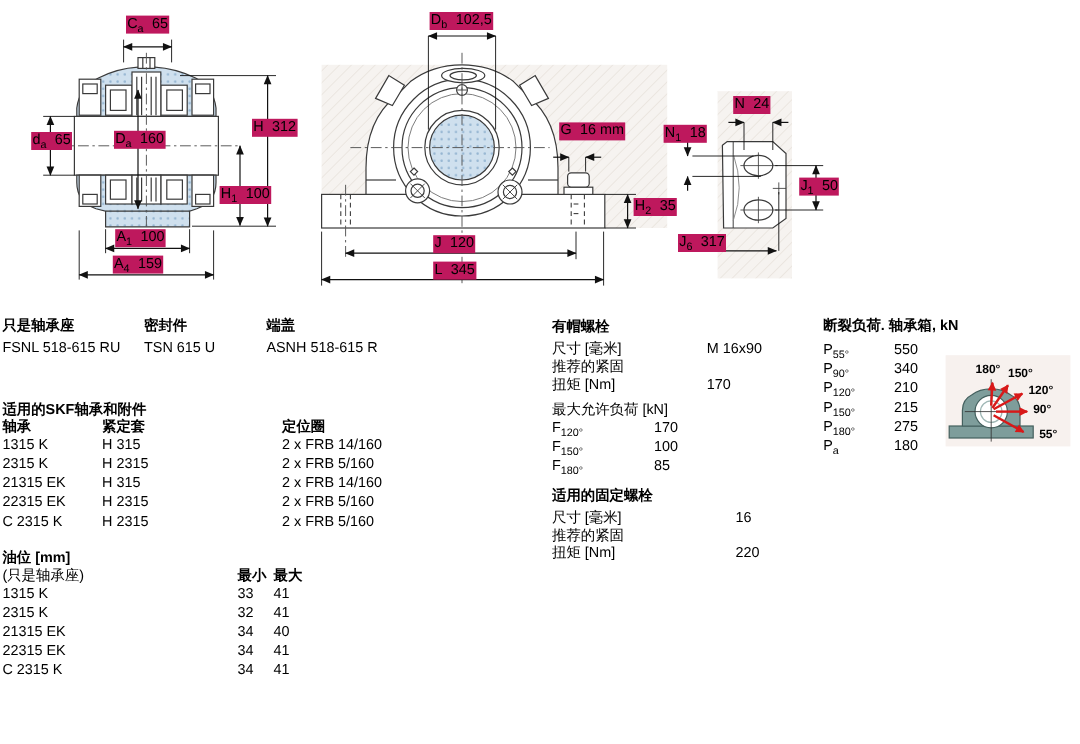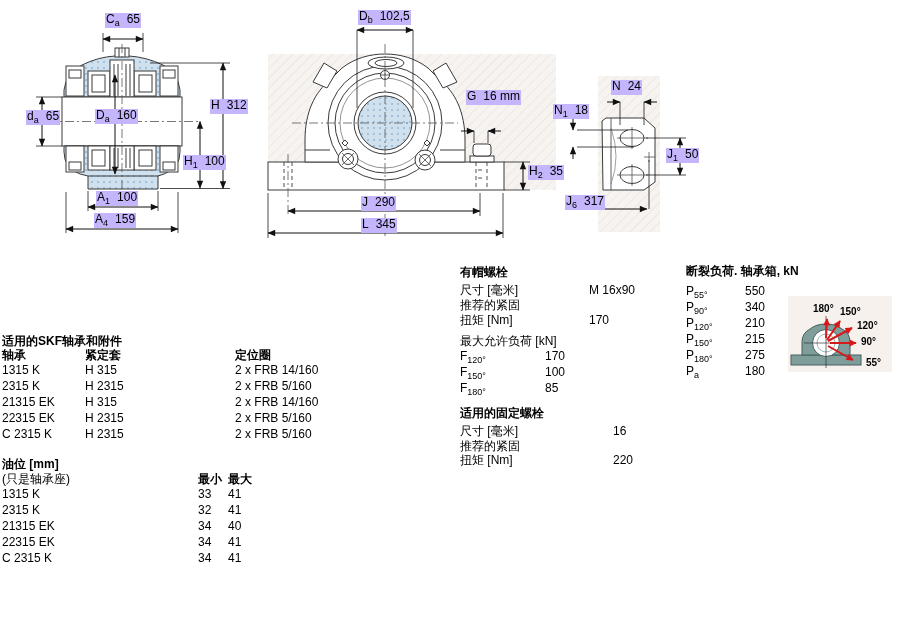--- a/index.html
+++ b/index.html
@@ -2,21 +2,21 @@
 <html><head>
 <meta charset="utf-8">
 <style>
   html,body { margin:0; padding:0; background:#fff; }
   .page { position:relative; width:900px; height:620px; background:#fff; overflow:hidden;
           font-family:"Liberation Sans","DejaVu Sans",sans-serif; color:#000; }
   svg.art { position:absolute; left:0; top:0; pointer-events:none; }
 
   
   .dim { position:absolute; font-size:12px; line-height:13px; white-space:nowrap;
-         background:#c4b5fd; padding:0 1px; }
+         background:#be185d; padding:0 1px; }
   .dim sub { font-size:9px; line-height:9px; }
   .dim .v { margin-left:7px; }
 
   
   .ang { position:absolute; font-size:10px; font-weight:bold; line-height:11px; white-space:nowrap; }
 
   
   .sec { position:absolute; font-size:12px; line-height:14px; }
   .sec .row { position:absolute; left:0; white-space:nowrap; height:15px; }
   .sec .c { position:absolute; top:0; white-space:nowrap; }
@@ -232,36 +232,48 @@
 
 <span class="dim" style="left:105px;top:13px"><span>C</span><sub>a</sub><span class="v">65</span></span>
 <span class="dim" style="left:210px;top:99px"><span>H</span><sub></sub><span class="v">312</span></span>
 <span class="dim" style="left:26px;top:110px"><span>d</span><sub>a</sub><span class="v">65</span></span>
 <span class="dim" style="left:95px;top:109px"><span>D</span><sub>a</sub><span class="v">160</span></span>
 <span class="dim" style="left:183px;top:155px"><span>H</span><sub>1</sub><span class="v">100</span></span>
 <span class="dim" style="left:96px;top:191px"><span>A</span><sub>1</sub><span class="v">100</span></span>
 <span class="dim" style="left:94px;top:213px"><span>A</span><sub>4</sub><span class="v">159</span></span>
 
 <span class="dim" style="left:358px;top:10px"><span>D</span><sub>b</sub><span class="v">102,5</span></span>
-<span class="dim" style="left:466px;top:90px"><span>G</span><sub></sub><span class="v">16 mm</span></span>
+<span class="dim" style="left:466px;top:102px"><span>G</span><sub></sub><span class="v">16 mm</span></span>
 <span class="dim" style="left:528px;top:165px"><span>H</span><sub>2</sub><span class="v">35</span></span>
-<span class="dim" style="left:361px;top:196px"><span>J</span><sub></sub><span class="v">290</span></span>
+<span class="dim" style="left:361px;top:196px"><span>J</span><sub></sub><span class="v">120</span></span>
 <span class="dim" style="left:361px;top:218px"><span>L</span><sub></sub><span class="v">345</span></span>
 
 <span class="dim" style="left:611px;top:80px"><span>N</span><sub></sub><span class="v">24</span></span>
 <span class="dim" style="left:553px;top:104px"><span>N</span><sub>1</sub><span class="v">18</span></span>
 <span class="dim" style="left:666px;top:148px"><span>J</span><sub>1</sub><span class="v">50</span></span>
 <span class="dim" style="left:565px;top:195px"><span>J</span><sub>6</sub><span class="v">317</span></span>
 
 <span class="ang" style="left:813px;top:303px">180°</span>
 <span class="ang" style="left:840px;top:306px">150°</span>
 <span class="ang" style="left:857px;top:320px">120°</span>
 <span class="ang" style="left:861px;top:336px">90°</span>
 <span class="ang" style="left:866px;top:357px">55°</span>
 
+<div class="sec" style="left:2px;top:264px;width:450px;height:40px">
+  <div class="row" style="top:0">
+    <span class="c h" style="left:0">只是轴承座</span>
+    <span class="c h" style="left:118px">密封件</span>
+    <span class="c h" style="left:220px">端盖</span>
+  </div>
+  <div class="row" style="top:18px">
+    <span class="c" style="left:0">FSNL 518-615 RU</span>
+    <span class="c" style="left:118px">TSN 615 U</span>
+    <span class="c" style="left:220px">ASNH 518-615 R</span>
+  </div>
+</div>
 
 <div class="sec" style="left:2px;top:334px;width:450px;height:115px">
   <div class="row h" style="top:0">
         <span class="c" style="left:0">适用的SKF轴承和附件</span>
       </div>
   <div class="row h" style="top:14px">
     <span class="c" style="left:0">轴承</span>
     <span class="c" style="left:83px">紧定套</span>
     <span class="c" style="left:233px">定位圈</span>
   </div>

